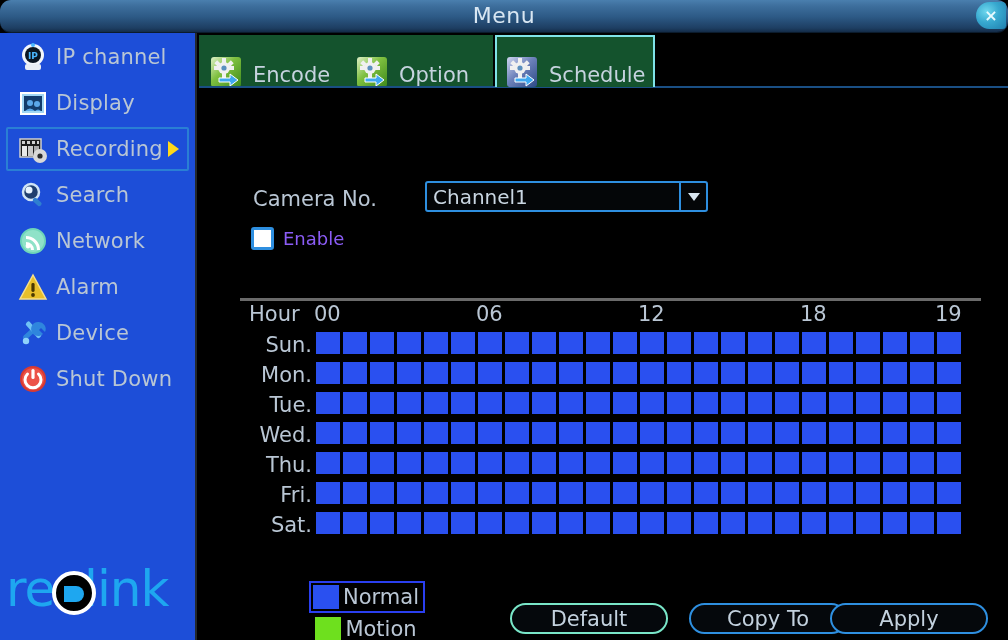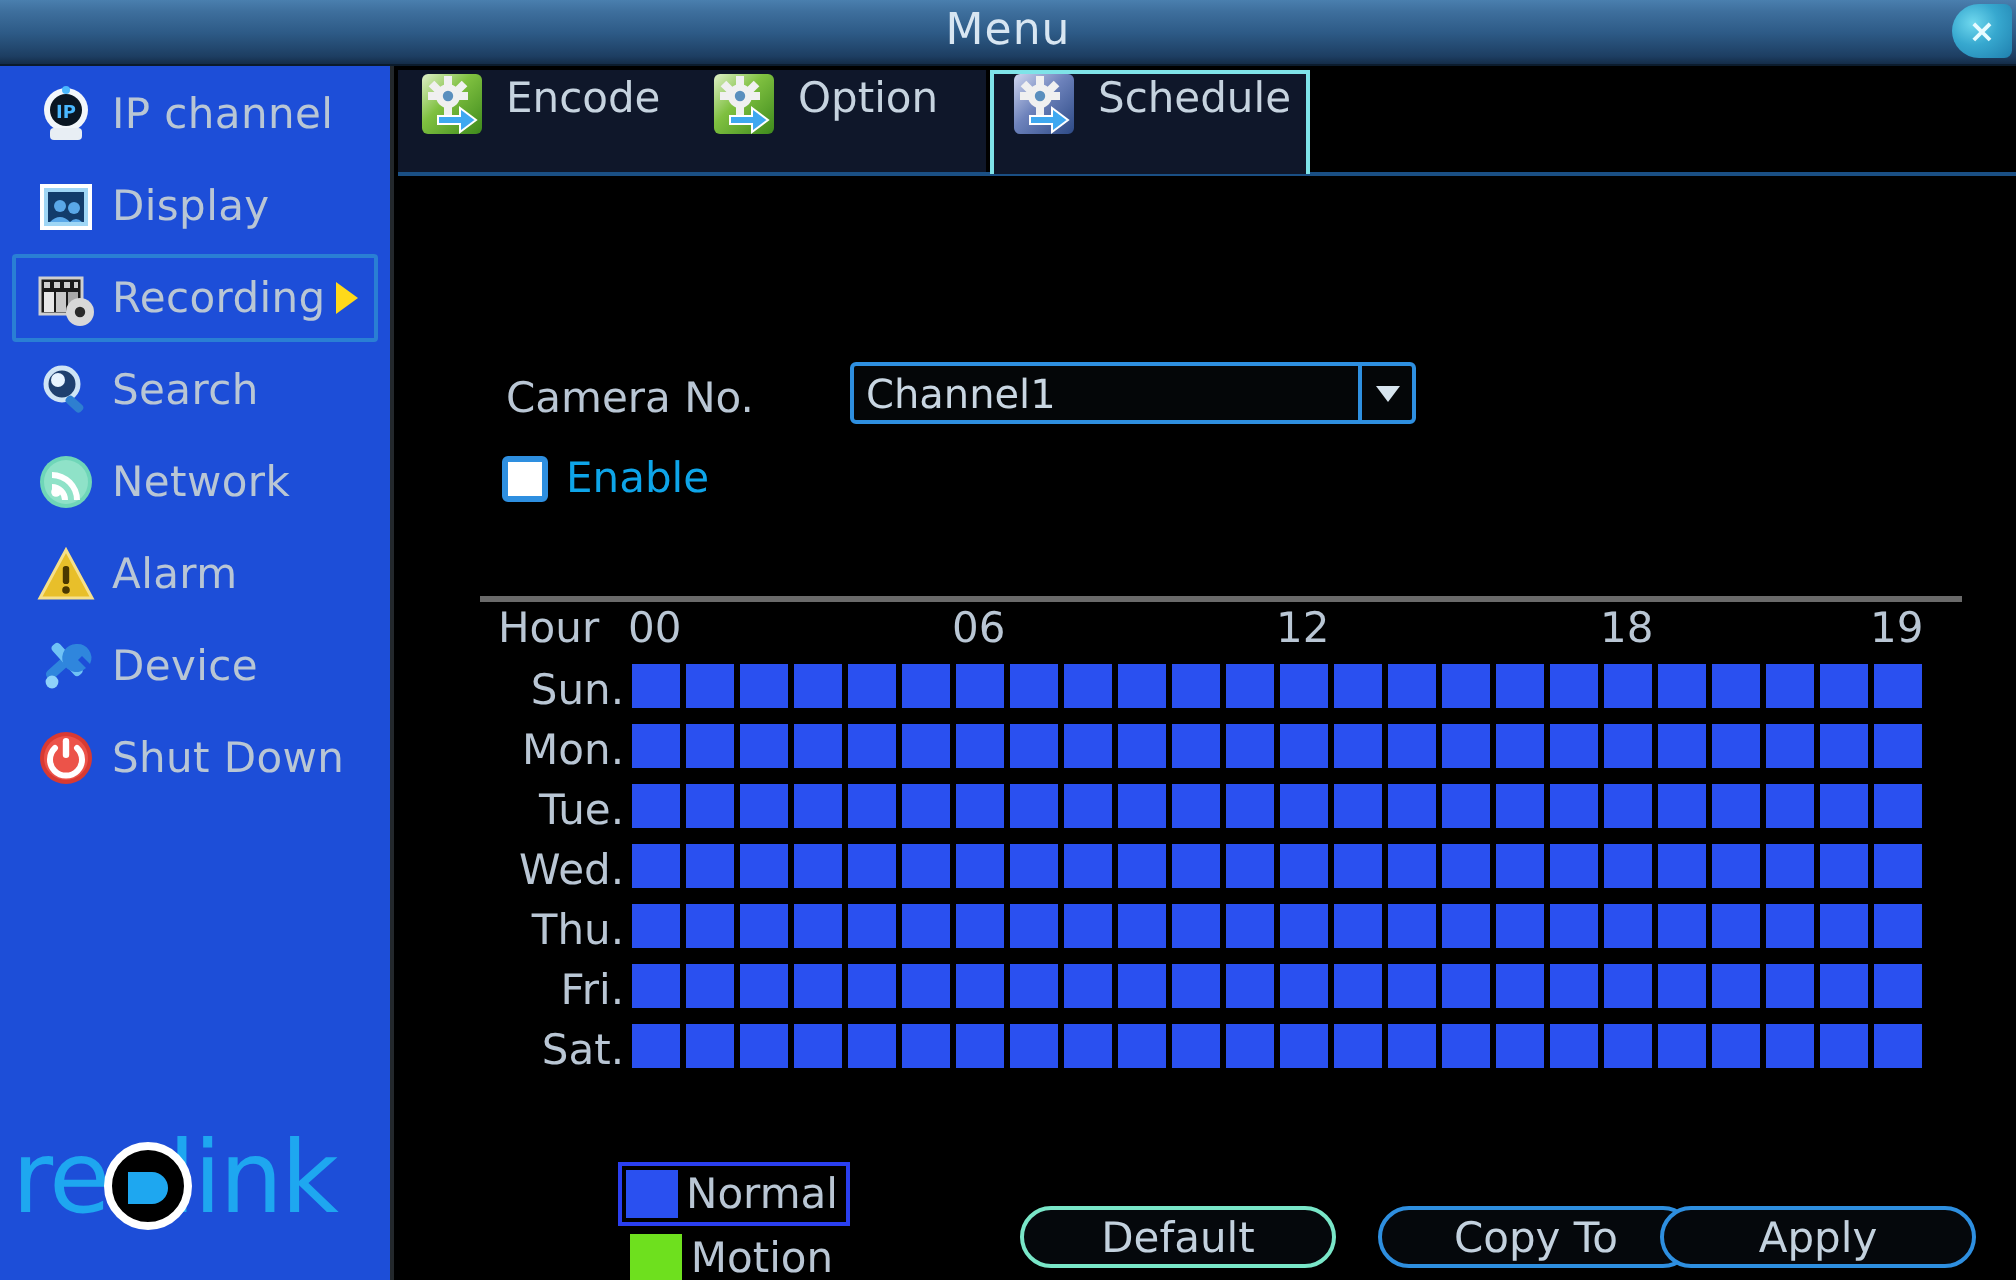--- a/index.html
+++ b/index.html
@@ -13,20 +13,21 @@
     position: relative;
     width: 1008px; height: 640px;
     background: #000;
   }
 
   
   .titlebar {
     position: absolute; left: 0; top: 0; width: 1008px; height: 33px;
     background: linear-gradient(to bottom, #4a7fae 0%, #3e6f9d 18%, #2d5a86 52%, #1d3e62 88%, #142c48 100%);
     border-bottom: 1px solid #0b1b2c;
+    border-radius: 11px;
   }
   .titlebar-title {
     position: absolute; left: 0; top: 3px; width: 1008px;
     text-align: center;
     font-size: 22px; color: #d8e6f2;
     letter-spacing: .5px;
     font-family: "DejaVu Sans", sans-serif;
   }
   .close-btn {
     position: absolute; right: 2px; top: 2px;
@@ -91,26 +92,26 @@
     position: absolute; left: 0; top: 0;
     width: 809px; height: 54px;
   }
   .tabline {
     position: absolute; left: 0; top: 53px; width: 809px; height: 2px;
     background: #1a4f84;
   }
   .tab {
     position: absolute; top: 2px;
     height: 52px;
-    display: flex; align-items: flex-start;
+    display: flex; align-items: flex-end;
     padding: 0 14px 0 10px;
     cursor: pointer;
     border: 2px solid transparent;
     border-bottom: none;
-    background: #0f172a;
+    background: #14532d;
   }
   .tab.active {
     border-color: #7fe3e8;
     z-index: 3;
   }
   .tab-label {
     font-size: 21px; color: #c6d3df;
     margin-left: 12px; white-space: nowrap;
   }
   .tab-icon {
@@ -161,21 +162,21 @@
   .chk-row {
     position: absolute; left: 52px; top: 140px;
     display: flex; align-items: center; cursor: pointer;
   }
   .chk-box {
     width: 23px; height: 23px;
     background: #ffffff;
     border: 3px solid #2e8fe0;
     border-radius: 3px;
   }
-  .chk-label { font-size: 21px; color: #0ea5e9; margin-left: 9px; }
+  .chk-label { font-size: 18px; color: #8b5cf6; margin-left: 9px; }
 
   .divider {
     position: absolute; left: 41px; top: 211px;
     width: 741px; height: 3px;
     background: #6a6a6a;
   }
 
   
   .sched { position: absolute; left: 0; top: 54px; width: 809px; }
   .hour-lbl {

